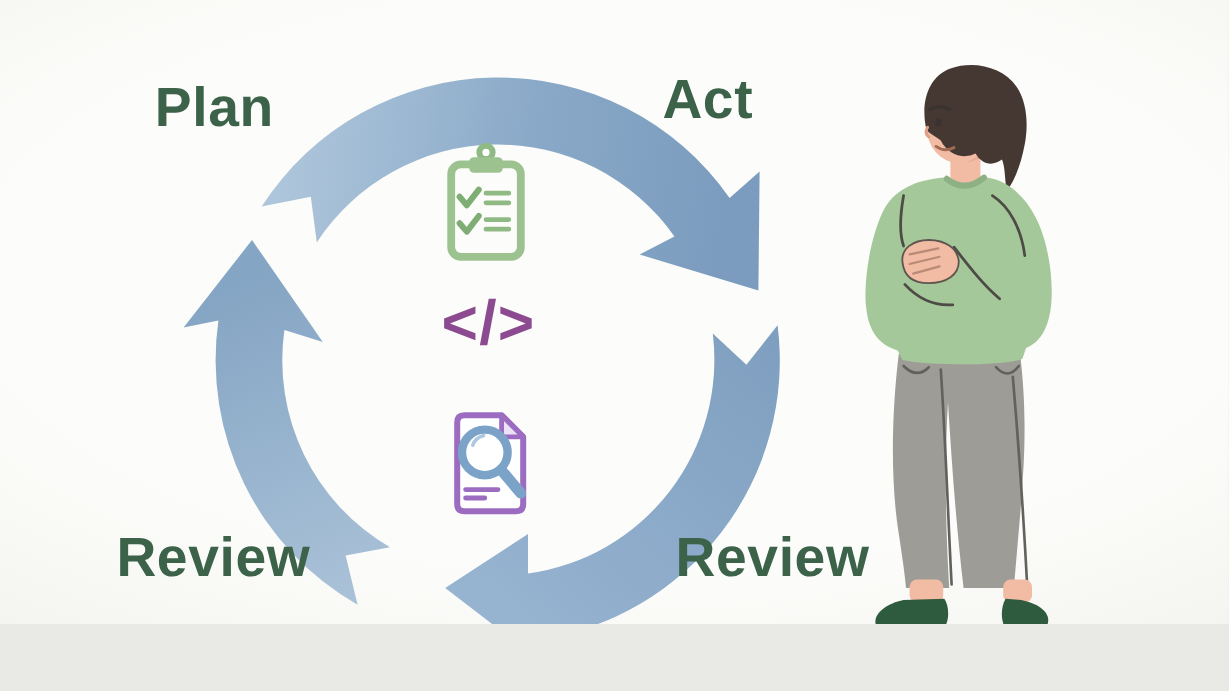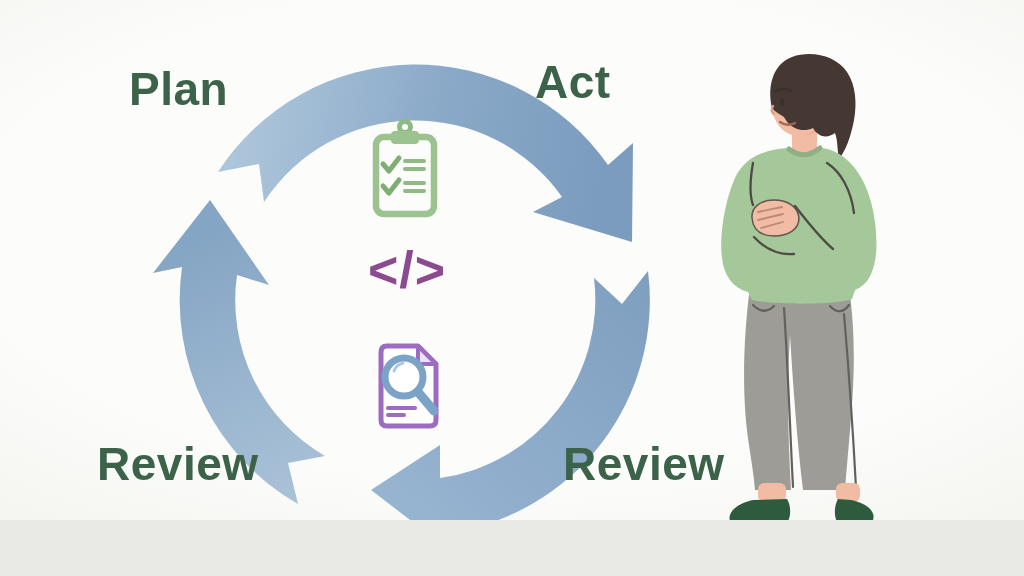--- a/index.html
+++ b/index.html
@@ -7,21 +7,21 @@
     position:relative;width:1024px;height:520px;overflow:hidden;
     background:radial-gradient(ellipse 95% 85% at 50% 45%, #fcfcfa 55%, #f0f0ec 100%);
     font-family:"Liberation Sans",sans-serif;
   }
   .stage svg{position:absolute;left:0;top:0;}
   .label{
     position:absolute;font-weight:700;font-size:46px;line-height:1;
     color:#3c634a;letter-spacing:0.5px;white-space:nowrap;
   }
   .label-plan{left:129px;top:66px;}
-  .label-act{left:535px;top:59px;}
+  .label-act{left:552px;top:59px;}
   .label-review-left{left:97px;top:441px;}
   .label-review-right{left:563px;top:441px;}
   .code-icon{
     position:absolute;left:357px;top:244px;width:100px;text-align:center;
     font-weight:700;font-size:52px;line-height:1;color:#8c4a90;letter-spacing:1px;
   }
 </style>
 </head>
 <body>
 

